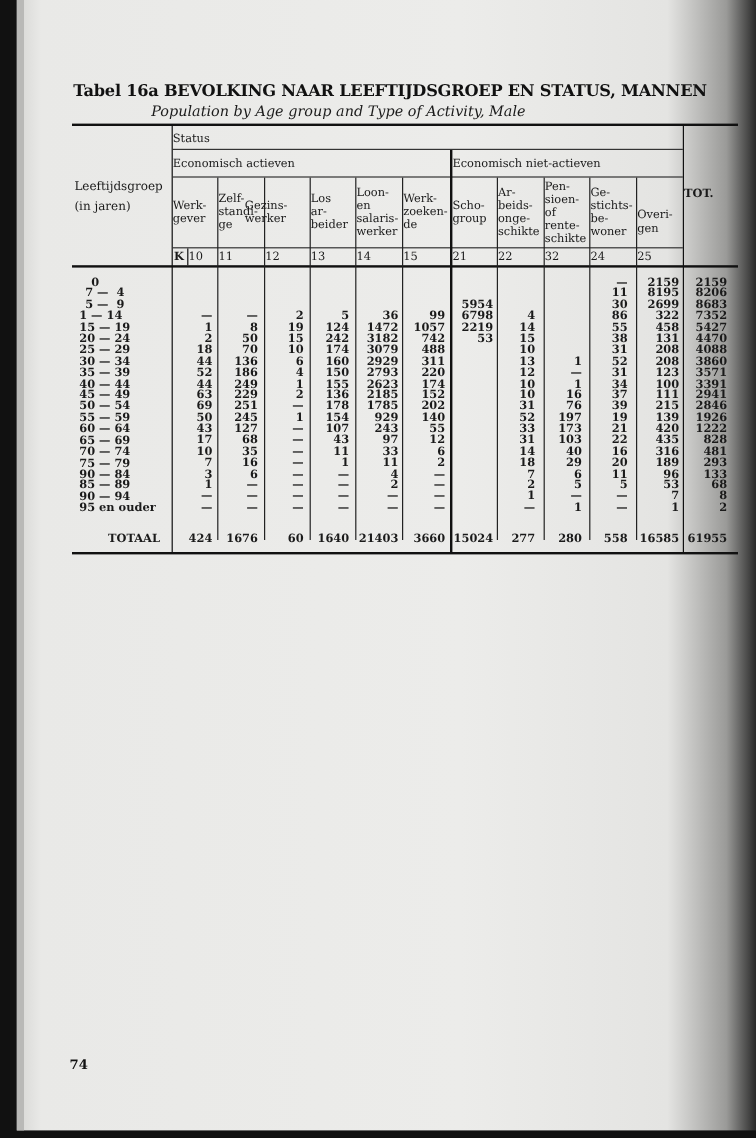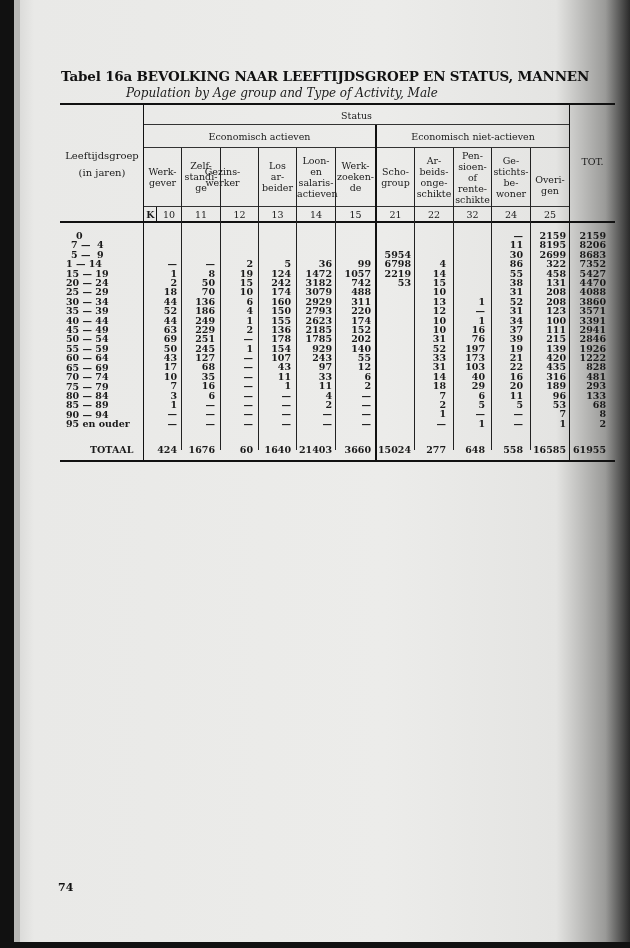--- a/index.html
+++ b/index.html
@@ -4,21 +4,21 @@
 <style>
   html,body{margin:0;padding:0;}
   body{width:630px;height:948px;background:#111;position:relative;overflow:hidden;font-family:"DejaVu Serif","Liberation Serif",serif;}
   .page{position:absolute;left:14px;top:0;width:616px;height:942px;background:linear-gradient(90deg,#d6d6d4 0px,#e9e9e7 20px,#ececea 60%,#e4e4e2 88%,#9a9a98 96%,#2a2a2a 100%);}
   .edge{position:absolute;left:0;top:0;width:6px;height:942px;background:#b9b9b7;}
   .title{position:absolute;left:61px;top:68px;font-size:13.5px;font-weight:bold;color:#111;letter-spacing:-0.2px;white-space:nowrap;}
   .subtitle{position:absolute;left:126px;top:86px;font-size:12px;font-style:italic;color:#1a1a1a;white-space:nowrap;}
   .rule{position:absolute;background:#111;}
   .vline{position:absolute;background:#222;width:1px;}
   .hline{position:absolute;background:#333;height:1px;}
-  .hdr{position:absolute;font-size:9.5px;color:#1a1a1a;text-align:center;line-height:11px;}
+  .hdr{position:absolute;font-size:9.5px;color:#1a1a1a;line-height:11px;}
   .num{position:absolute;font-size:9.5px;font-weight:bold;color:#1a1a1a;text-align:right;line-height:9.4px;white-space:pre;}
   .age{position:absolute;left:66px;top:231px;font-size:9.5px;font-weight:bold;color:#1a1a1a;line-height:9.4px;}
   .age div{white-space:pre;}
   .tot{position:absolute;font-size:9.5px;font-weight:bold;color:#1a1a1a;}
   .pageno{position:absolute;left:58px;top:881px;font-size:11px;font-weight:bold;color:#111;}
 </style>
 </head>
 <body>
 
 <div class="page">
@@ -48,36 +48,36 @@
 <div class="vline" style="left:453px;top:148px;height:302px;"></div>
 <div class="vline" style="left:491px;top:148px;height:302px;"></div>
 <div class="vline" style="left:530px;top:148px;height:302px;"></div>
 <div class="vline" style="left:156px;top:207px;height:14px;background:#111;"></div>
 
 <div class="hdr" style="left:62px;top:150px;width:80px;font-size:10px;">Leeftijdsgroep</div>
 <div class="hdr" style="left:62px;top:167px;width:80px;font-size:10px;">(in jaren)</div>
 <div class="hdr" style="left:144px;top:110px;width:425px;">Status</div>
 <div class="hdr" style="left:144px;top:131px;width:231px;">Economisch actieven</div>
 <div class="hdr" style="left:377px;top:131px;width:192px;">Economisch niet-actieven</div>
-<div class="hdr" style="left:570px;top:156px;width:45px;font-weight:normal;">TOT.</div>
+<div class="hdr" style="left:570px;top:156px;width:45px;font-weight:bold;">TOT.</div>
 
 <div class="hdr" style="left:144px;top:166px;width:37px;white-space:pre;">Werk-
 gever</div>
 <div class="hdr" style="left:182px;top:160px;width:38px;white-space:pre;">Zelf-
 standi-
 ge</div>
 <div class="hdr" style="left:204px;top:166px;width:37px;white-space:pre;">Gezins-
 werker</div>
 <div class="hdr" style="left:259px;top:160px;width:37px;white-space:pre;">Los
 ar-
 beider</div>
 <div class="hdr" style="left:297px;top:155px;width:38px;white-space:pre;">Loon-
 en
 salaris-
-actieven</div>
+werker</div>
 <div class="hdr" style="left:336px;top:160px;width:39px;white-space:pre;">Werk-
 zoeken-
 de</div>
 <div class="hdr" style="left:377px;top:166px;width:37px;white-space:pre;">Scho-
 group</div>
 <div class="hdr" style="left:415px;top:155px;width:38px;white-space:pre;">Ar-
 beids-
 onge-
 schikte</div>
 <div class="hdr" style="left:454px;top:150px;width:37px;white-space:pre;">Pen-
@@ -116,21 +116,21 @@
   <div>30 — 34</div>
   <div>35 — 39</div>
   <div>40 — 44</div>
   <div>45 — 49</div>
   <div>50 — 54</div>
   <div>55 — 59</div>
   <div>60 — 64</div>
   <div>65 — 69</div>
   <div>70 — 74</div>
   <div>75 — 79</div>
-  <div>80 — 84</div>
+  <div>90 — 84</div>
   <div>85 — 89</div>
   <div>90 — 94</div>
   <div>95 en ouder</div>
 </div>
 
 <div id="cols">
     <div class="num" style="left: 144px; top: 231px; width: 33px;"><div style="height: 9.4px;"></div><div style="height: 9.4px;"></div><div style="height: 9.4px;"></div><div style="height: 9.4px;">—</div><div style="height: 9.4px;">1</div><div style="height: 9.4px;">2</div><div style="height: 9.4px;">18</div><div style="height: 9.4px;">44</div><div style="height: 9.4px;">52</div><div style="height: 9.4px;">44</div><div style="height: 9.4px;">63</div><div style="height: 9.4px;">69</div><div style="height: 9.4px;">50</div><div style="height: 9.4px;">43</div><div style="height: 9.4px;">17</div><div style="height: 9.4px;">10</div><div style="height: 9.4px;">7</div><div style="height: 9.4px;">3</div><div style="height: 9.4px;">1</div><div style="height: 9.4px;">—</div><div style="height: 9.4px;">—</div></div>
     <div class="num" style="left: 182px; top: 231px; width: 33px;"><div style="height: 9.4px;"></div><div style="height: 9.4px;"></div><div style="height: 9.4px;"></div><div style="height: 9.4px;">—</div><div style="height: 9.4px;">8</div><div style="height: 9.4px;">50</div><div style="height: 9.4px;">70</div><div style="height: 9.4px;">136</div><div style="height: 9.4px;">186</div><div style="height: 9.4px;">249</div><div style="height: 9.4px;">229</div><div style="height: 9.4px;">251</div><div style="height: 9.4px;">245</div><div style="height: 9.4px;">127</div><div style="height: 9.4px;">68</div><div style="height: 9.4px;">35</div><div style="height: 9.4px;">16</div><div style="height: 9.4px;">6</div><div style="height: 9.4px;">—</div><div style="height: 9.4px;">—</div><div style="height: 9.4px;">—</div></div>
     <div class="num" style="left: 221px; top: 231px; width: 32px;"><div style="height: 9.4px;"></div><div style="height: 9.4px;"></div><div style="height: 9.4px;"></div><div style="height: 9.4px;">2</div><div style="height: 9.4px;">19</div><div style="height: 9.4px;">15</div><div style="height: 9.4px;">10</div><div style="height: 9.4px;">6</div><div style="height: 9.4px;">4</div><div style="height: 9.4px;">1</div><div style="height: 9.4px;">2</div><div style="height: 9.4px;">—</div><div style="height: 9.4px;">1</div><div style="height: 9.4px;">—</div><div style="height: 9.4px;">—</div><div style="height: 9.4px;">—</div><div style="height: 9.4px;">—</div><div style="height: 9.4px;">—</div><div style="height: 9.4px;">—</div><div style="height: 9.4px;">—</div><div style="height: 9.4px;">—</div></div>
     <div class="num" style="left: 259px; top: 231px; width: 32px;"><div style="height: 9.4px;"></div><div style="height: 9.4px;"></div><div style="height: 9.4px;"></div><div style="height: 9.4px;">5</div><div style="height: 9.4px;">124</div><div style="height: 9.4px;">242</div><div style="height: 9.4px;">174</div><div style="height: 9.4px;">160</div><div style="height: 9.4px;">150</div><div style="height: 9.4px;">155</div><div style="height: 9.4px;">136</div><div style="height: 9.4px;">178</div><div style="height: 9.4px;">154</div><div style="height: 9.4px;">107</div><div style="height: 9.4px;">43</div><div style="height: 9.4px;">11</div><div style="height: 9.4px;">1</div><div style="height: 9.4px;">—</div><div style="height: 9.4px;">—</div><div style="height: 9.4px;">—</div><div style="height: 9.4px;">—</div></div>
@@ -146,18 +146,18 @@
 
 <div class="tot" style="left:90px;top:444px;text-align:center;">TOTAAL</div>
 <div class="tot" style="left:144px;top:444px;width:33px;text-align:right;">424</div>
 <div class="tot" style="left:182px;top:444px;width:33px;text-align:right;">1676</div>
 <div class="tot" style="left:221px;top:444px;width:32px;text-align:right;">60</div>
 <div class="tot" style="left:259px;top:444px;width:32px;text-align:right;">1640</div>
 <div class="tot" style="left:297px;top:444px;width:35px;text-align:right;">21403</div>
 <div class="tot" style="left:336px;top:444px;width:35px;text-align:right;">3660</div>
 <div class="tot" style="left:377px;top:444px;width:34px;text-align:right;">15024</div>
 <div class="tot" style="left:415px;top:444px;width:31px;text-align:right;">277</div>
-<div class="tot" style="left:454px;top:444px;width:31px;text-align:right;">648</div>
+<div class="tot" style="left:454px;top:444px;width:31px;text-align:right;">280</div>
 <div class="tot" style="left:492px;top:444px;width:31px;text-align:right;">558</div>
 <div class="tot" style="left:531px;top:444px;width:35px;text-align:right;">16585</div>
 <div class="tot" style="left:571px;top:444px;width:35px;text-align:right;">61955</div>
 
 <div class="pageno">74</div>
 
 </body></html>

